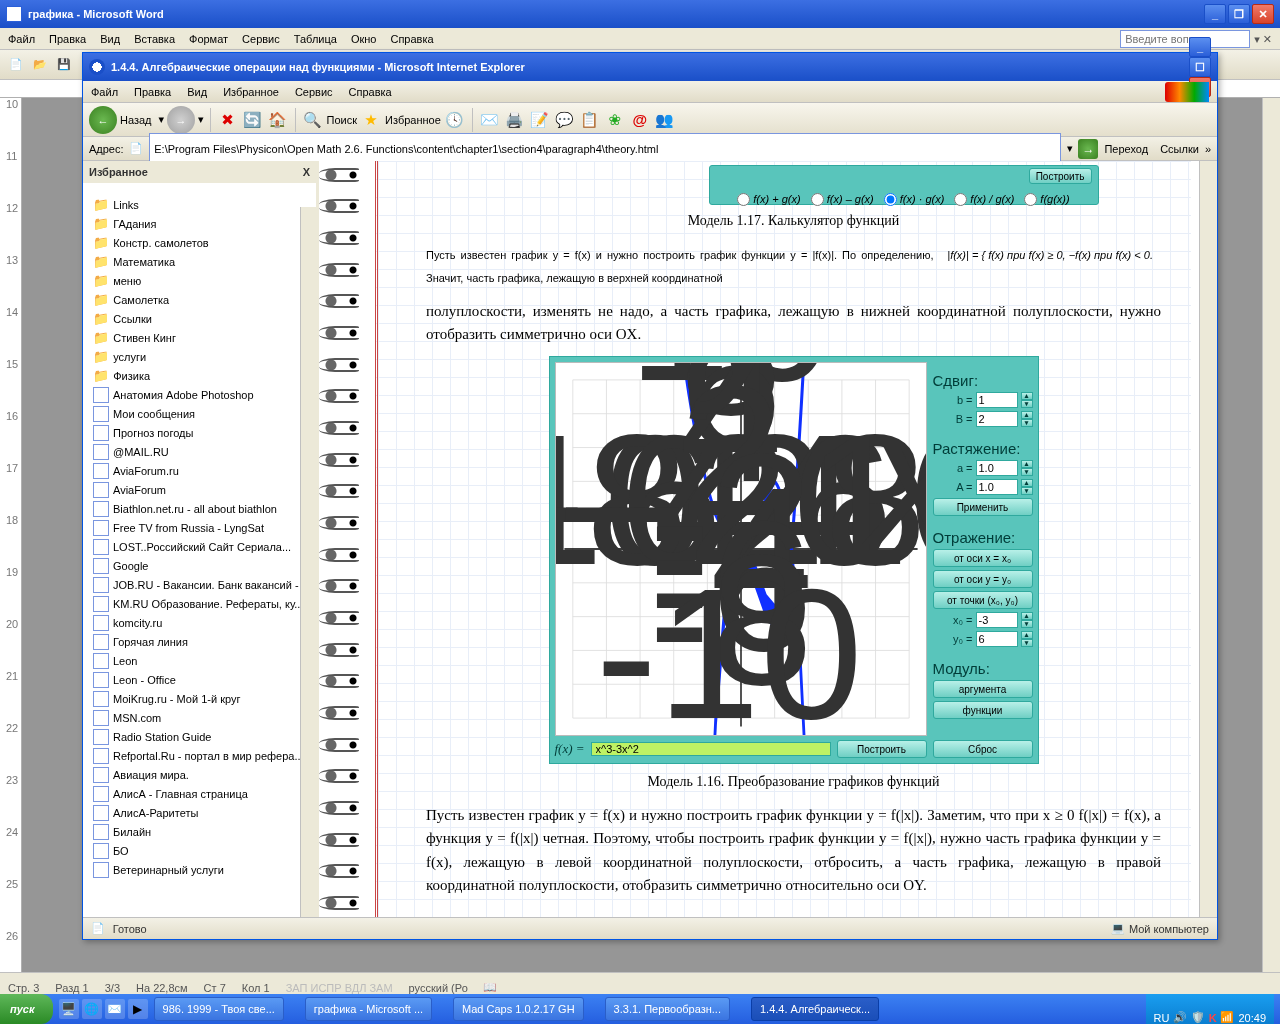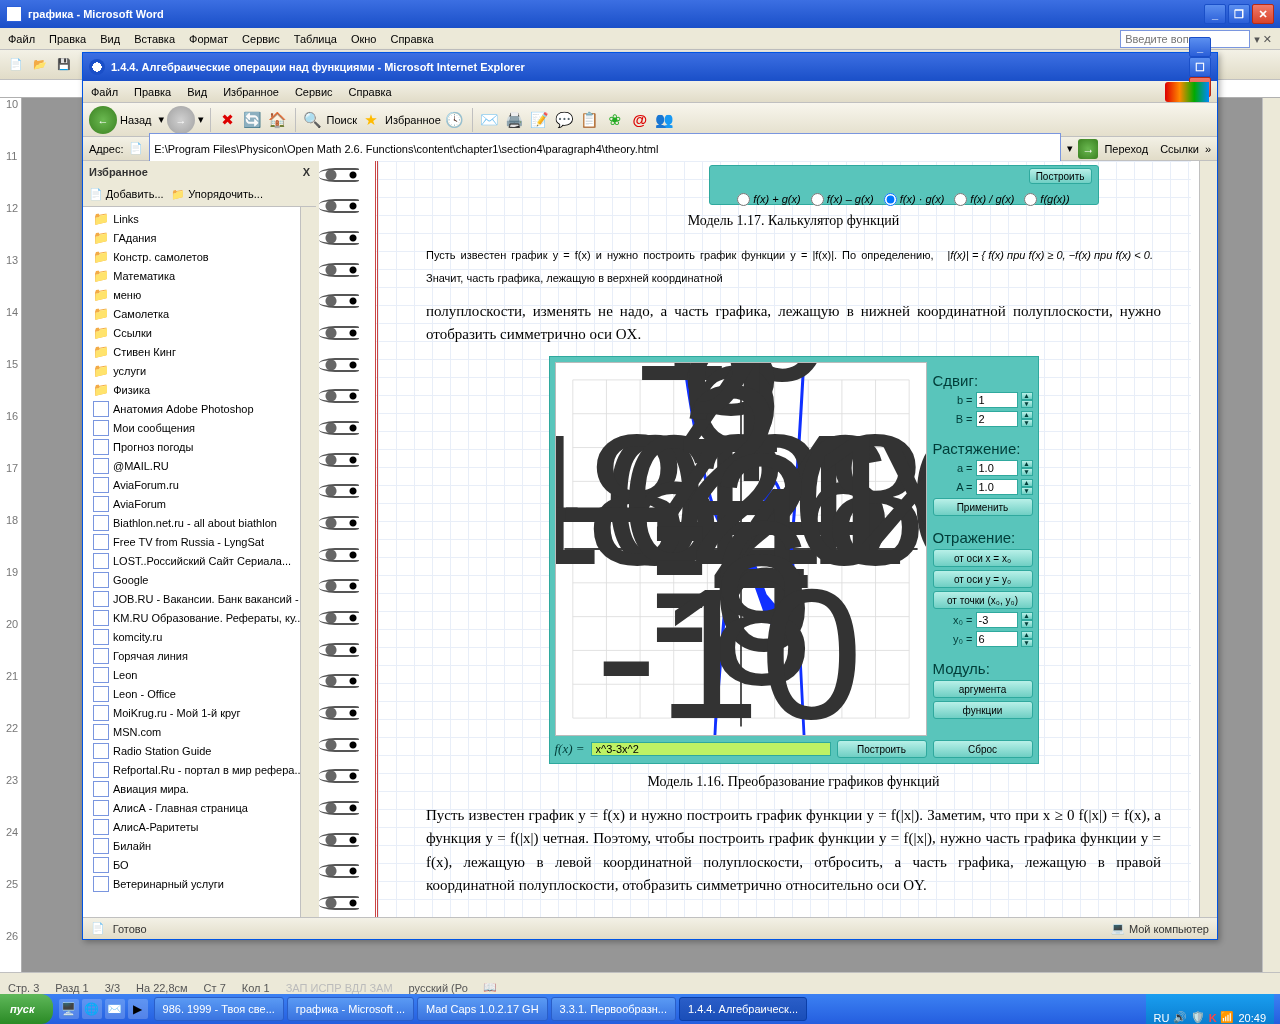--- a/index.html
+++ b/index.html
@@ -39,21 +39,21 @@
 .tb-icon{width:22px;height:22px;display:flex;align-items:center;justify-content:center;font-size:15px;}
 .sep{width:1px;height:24px;background:#c0c0c0;margin:0 3px;}
 .ie-addr { height:24px;background:linear-gradient(#f3f1e6,#e1dcc8);display:flex;align-items:center;padding:0 6px;gap:6px;border-bottom:1px solid #c0c0c0;}
 .ie-addr input{flex:1;height:32px;border:1px solid #7a96df;padding:0 4px;background:#fff;}
 .go-btn{width:20px;height:20px;background:radial-gradient(circle,#6ab850,#3a8020);border-radius:3px;display:flex;align-items:center;justify-content:center;color:#fff;font-size:12px;font-weight:bold;}
 .ie-split{position:absolute;top:108px;bottom:22px;left:0;right:0;display:flex;}
 .fav-panel{width:236px;background:#fff;border-right:3px solid #ece9d8;display:flex;flex-direction:column;position:relative;}
 .fav-hdr{height:22px;background:#ece9d8;display:flex;align-items:center;padding:0 6px;font-weight:bold;color:#333;}
 .fav-hdr .x{margin-left:auto;cursor:pointer;}
 .fav-btns{height:24px;background:#ece9d8;display:flex;align-items:center;gap:8px;padding:0 6px;border-bottom:1px solid #c0c0c0;}
-.fav-list{flex:1;overflow:hidden;background:#fff;padding:2px 0;}
+.fav-list{flex:1;overflow:hidden;background:#fff;padding:12px 0;}
 .fav-item{height:19px;display:flex;align-items:center;padding:0 4px 0 10px;white-space:nowrap;overflow:hidden;text-overflow:ellipsis;gap:4px;color:#000;}
 .fi-folder::before{content:"📁";font-size:13px;}
 .fi-page::before{content:"";display:inline-block;width:14px;height:14px;background:#fff;border:1px solid #7a96df;position:relative;}
 .fav-scroll{position:absolute;right:0;top:46px;bottom:0;width:16px;background:#ece9d8;border-left:1px solid #c0c0c0;}
 
 .content{flex:1;background:#fff;position:relative;overflow:hidden;}
 .spiral{position:absolute;left:0;top:-10px;bottom:-10px;width:56px;display:flex;flex-direction:column;justify-content:space-around;padding:8px 0;}
 .spiral span{width:40px;height:14px;display:block;background:radial-gradient(circle at 30% 50%,#666 0 5px,transparent 6px),radial-gradient(circle at 85% 50%,#000 0 3px,transparent 4px);border-top:2px solid #555;border-bottom:2px solid #555;border-radius:40% 10% 10% 40%;}
 .page{position:absolute;left:56px;right:26px;top:0;bottom:0;background:#fff;background-image:linear-gradient(#e8eef8 1px,transparent 1px),linear-gradient(90deg,#e8eef8 1px,transparent 1px);background-size:18px 18px;border-left:3px double #c94545;padding:0 30px 0 48px;}
 .page-scroll{position:absolute;right:0;top:0;bottom:0;width:18px;background:#ece9d8;border-left:1px solid #c0c0c0;}
@@ -79,21 +79,21 @@
 .flbl{font-style:italic;font-family:'Times New Roman',serif;font-size:13px;color:#003c38;}
 
 .ie-status{position:absolute;left:0;right:0;bottom:0;height:22px;background:linear-gradient(#f3f1e6,#e1dcc8);border-top:1px solid #c0c0c0;display:flex;align-items:center;padding:0 8px;gap:8px;color:#333;}
 .ie-status .zone{margin-left:auto;display:flex;align-items:center;gap:4px;}
 
 
 .taskbar{position:absolute;left:0;right:0;bottom:0;height:30px;background:linear-gradient(#3c81f3,#245edf);display:flex;align-items:center;padding-right:6px;}
 .start{height:30px;padding:0 18px 0 10px;background:linear-gradient(#5fb85a,#2a8a25);color:#fff;font-weight:bold;font-style:italic;font-size:15px;display:flex;align-items:center;border-radius:0 12px 12px 0;}
 .ql{display:flex;gap:3px;margin:0 6px;}
 .ql span{width:20px;height:20px;background:rgba(255,255,255,.2);border-radius:2px;display:flex;align-items:center;justify-content:center;font-size:12px;}
-.task{height:24px;padding:0 8px;background:linear-gradient(#5a9af4,#3a74e0);border:1px solid #2a5ec8;border-radius:3px;color:#fff;display:flex;align-items:center;margin-right:3px;font-size:11px;max-width:170px;white-space:nowrap;overflow:hidden;text-overflow:ellipsis;}
+.task{height:24px;padding:0 8px;background:linear-gradient(#5a9af4,#3a74e0);border:1px solid #2a5ec8;border-radius:3px;color:#fff;display:flex;align-items:center;margin-right:21px;font-size:11px;max-width:170px;white-space:nowrap;overflow:hidden;text-overflow:ellipsis;}
 .task.active{background:linear-gradient(#2a5ec8,#1a4eb8);border-color:#0a3ea8;}
 .tray{margin-left:auto;height:30px;background:linear-gradient(#1a9ef0,#0a7ed0);display:flex;align-items:flex-end;gap:4px;padding:0 8px;color:#fff;}
 .word-sb{position:absolute;left:0;right:0;bottom:30px;height:22px;background:#ece9d8;border-top:1px solid #c0c0c0;display:flex;align-items:flex-end;padding:0 8px;gap:16px;color:#555;}
 
 .badge-green{position:absolute;left:370px;top:360px;width:24px;height:24px;border-radius:50%;background:radial-gradient(circle,#5fcf88,#2a9f58);border:2px solid #1a8048;display:flex;align-items:center;justify-content:center;color:#fff;font-size:14px;}
 </style>
 </head>
 <body>
 
 <div class="word-win">
@@ -226,24 +226,20 @@
     <span>Переход</span>
     <span style="margin-left:6px;">Ссылки</span>
     <span>»</span>
   </div>
 
   <div class="ie-split">
     <div class="fav-panel">
       <div class="fav-hdr">
         <span>Избранное</span>
         <span class="x">X</span>
-      </div>
-      <div class="fav-btns">
-        <span>📄 <span>Добавить...</span></span>
-        <span>📁 <span>Упорядочить...</span></span>
       </div>
       <div class="fav-list" id="favlist">
           <div class="fav-item fi-folder">
             <span>Links</span>
           </div>
           <div class="fav-item fi-folder">
             <span>ГАдания</span>
           </div>
           <div class="fav-item fi-folder">
             <span>Констр. самолетов</span>

